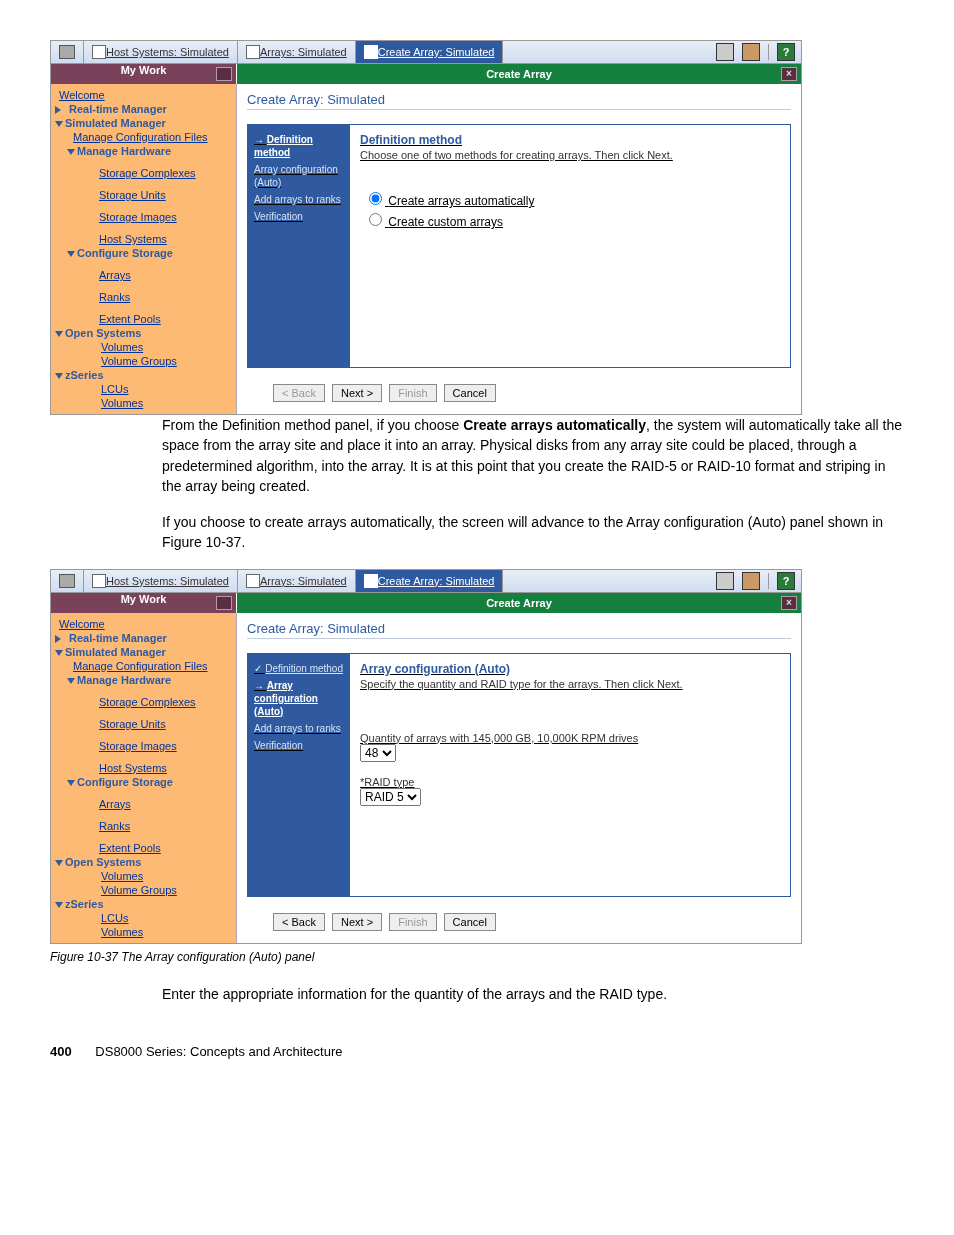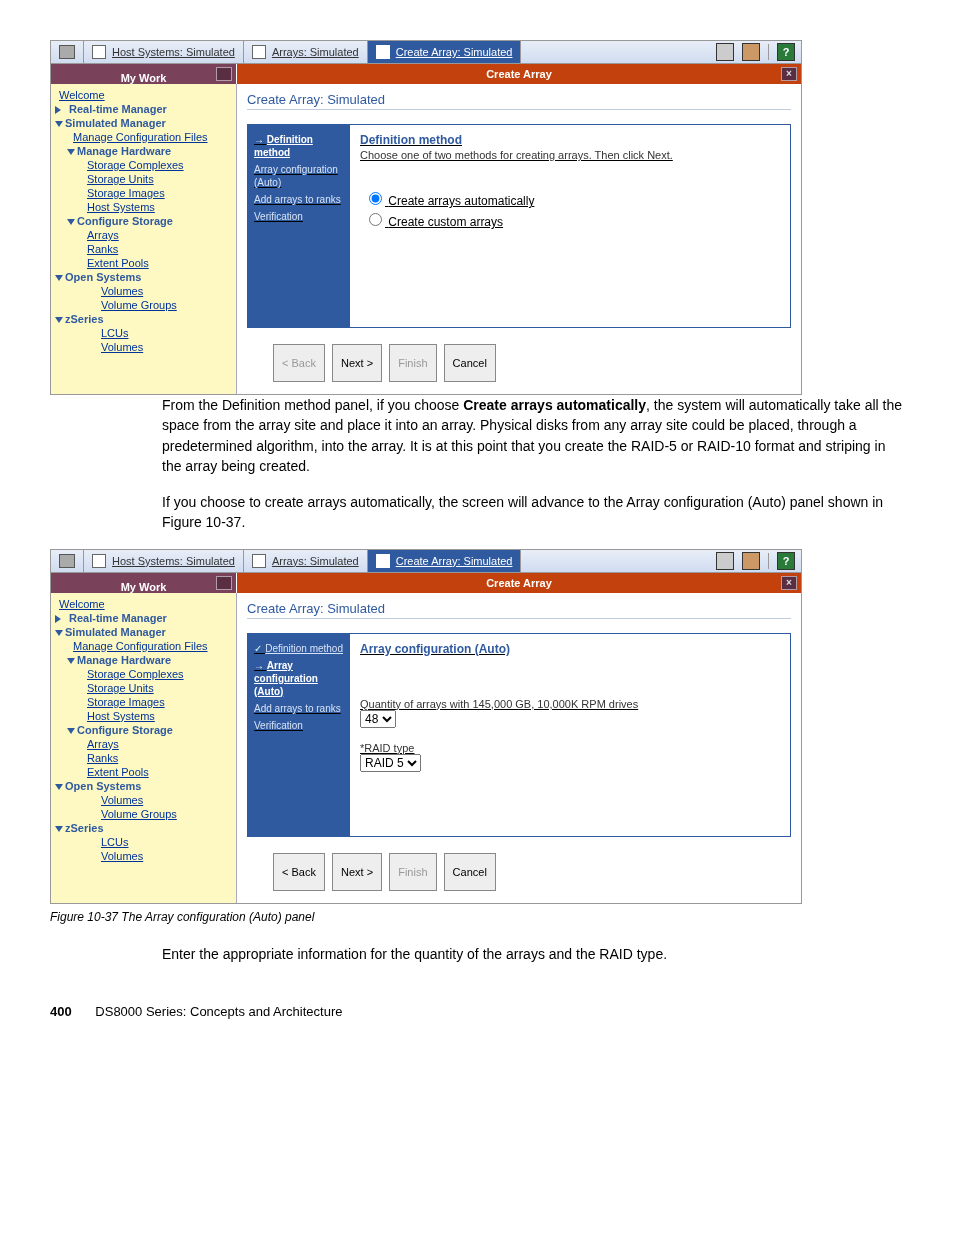--- a/index.html
+++ b/index.html
@@ -21,21 +21,20 @@
   .ss-topbar {
     background: linear-gradient(#e8eef8,#d0dcf0);
     display: flex;
     align-items: center;
     border-bottom: 1px solid #999;
     height: 22px;
   }
   .ss-topbar .cell {
     display: flex;
     align-items: center;
-    gap: 6px;
     padding: 0 8px;
     height: 100%;
     border-right: 1px solid #999;
   }
   .ss-topbar .cell.selected { background: #2f5aa0; color: #fff; }
   .doc-ic {
     width: 12px; height: 12px;
     border: 1px solid #666; background: #fff;
     position: relative;
   }
@@ -57,63 +56,63 @@
   .ss-titlebar {
     display: flex;
     height: 20px;
     font-size: 11px;
     color: #fff;
   }
   .ss-titlebar .left {
     width: 185px;
     background: #7a415a;
     display: flex;
-    align-items: flex-end;
+    align-items: flex-start;
     justify-content: center;
     font-weight: bold;
     border-right: 1px solid #fff;
     position: relative;
   }
   .ss-titlebar .left .collapse-ic {
     position: absolute; right: 4px; top: 3px;
     width: 14px; height: 12px;
     background: #5a2e42;
     border: 1px solid #fff8;
   }
   .ss-titlebar .right {
     flex: 1;
-    background: #c2410c;
+    background: #15803d;
     display: flex;
     align-items: center;
     justify-content: center;
     font-weight: bold;
     position: relative;
   }
   .ss-titlebar .right .close-ic {
     position: absolute; right: 4px; top: 3px;
     width: 14px; height: 12px;
     background: #5a2e42;
     border: 1px solid #fff8;
     color:#ddd; font-size:10px; line-height:11px; text-align:center;
   }
 
   .ss-body { display: flex; min-height: 310px; }
   .ss-nav {
     width: 185px;
-    background: #fef9c3;
+    background: #fdba74;
     border-right: 1px solid #aab;
     padding: 4px 0;
   }
   .ss-nav .item { padding: 1px 4px 1px 8px; color: #003399; }
   .ss-nav .item a { color: #003399; text-decoration: underline; cursor:pointer; }
   .ss-nav .group { color: #2f5aa0; font-weight: bold; padding: 1px 4px 1px 4px; }
   .ss-nav .group .tri { display:inline-block; width:0;height:0;border-left:4px solid transparent;border-right:4px solid transparent;border-top:6px solid #2f5aa0;margin-right:2px;vertical-align:middle;}
   .ss-nav .group .tri.right { border-top:4px solid transparent;border-bottom:4px solid transparent;border-left:6px solid #2f5aa0; margin-right:4px;}
   .ss-nav .ind1 { padding-left: 22px; }
-  .ss-nav .ind2 { padding-left: 36px; }
+  .ss-nav .ind2 { padding-left: 48px; margin-top: 8px; }
   .ss-nav .ind3 { padding-left: 50px; }
   .ss-nav .group.ind1g { padding-left: 16px; }
   .ss-nav .group.ind2g { }
 
   .ss-main {
     flex: 1;
     background: #fff;
     padding: 8px 10px 4px 10px;
     display: flex;
     flex-direction: column;
@@ -159,21 +158,21 @@
   .wizard-content select, .wizard-content input[type=text] {
     font-size: 12px;
   }
 
   .btn-row {
     margin-top: 8px;
     padding: 8px 26px;
   }
   .btn-row button {
     font-size: 11px;
-    padding: 12px 8px;
+    padding: 2px 8px;
     background: #eee;
     border: 1px solid #888;
     margin-right: 4px;
   }
   .btn-row button:disabled { color:#999; }
 
   .fig-caption {
     font-style: italic;
     font-size: 12px;
     margin: 6px 0 20px 0;
@@ -351,20 +350,21 @@
       <h3 class="subtitle">Create Array: Simulated</h3>
       <div class="wizard">
         <div class="wizard-steps">
           <div class="step done"><a class="link">Definition method</a></div>
           <div class="step arrow"><a class="cur">Array configuration (Auto)</a></div>
           <div class="step">Add arrays to ranks</div>
           <div class="step">Verification</div>
         </div>
         <div class="wizard-content">
           <h4>Array configuration (Auto)</h4>
+          <div>Specify the quantity and RAID type for the arrays. Then click Next.</div>
           <div style="margin-top:42px;">
             <div>Quantity of arrays with 145,000 GB, 10,000K RPM drives</div>
             <select><option>48</option></select>
             <div style="height:14px;"></div>
             <div>*RAID type</div>
             <select><option>RAID 5</option></select>
           </div>
         </div>
       </div>
       <div class="btn-row">

